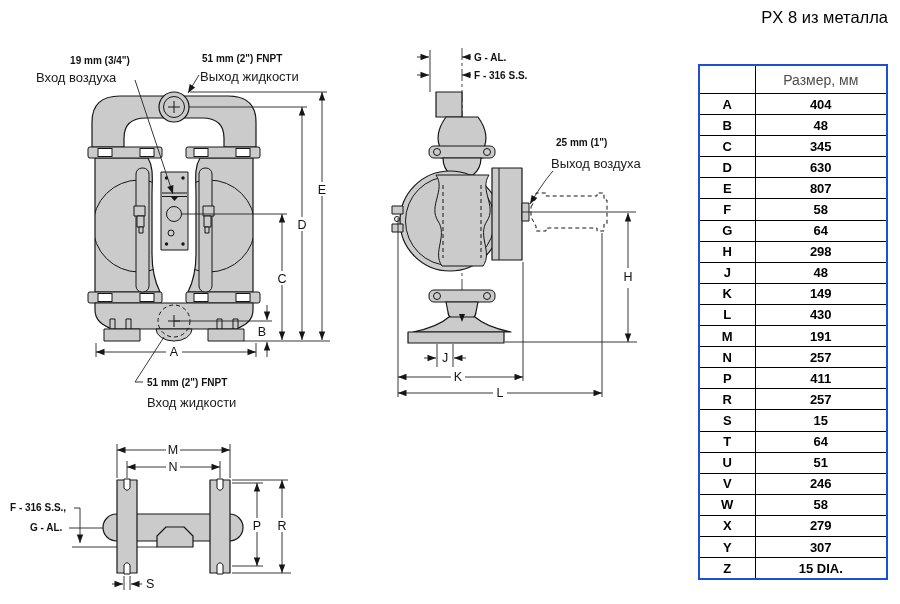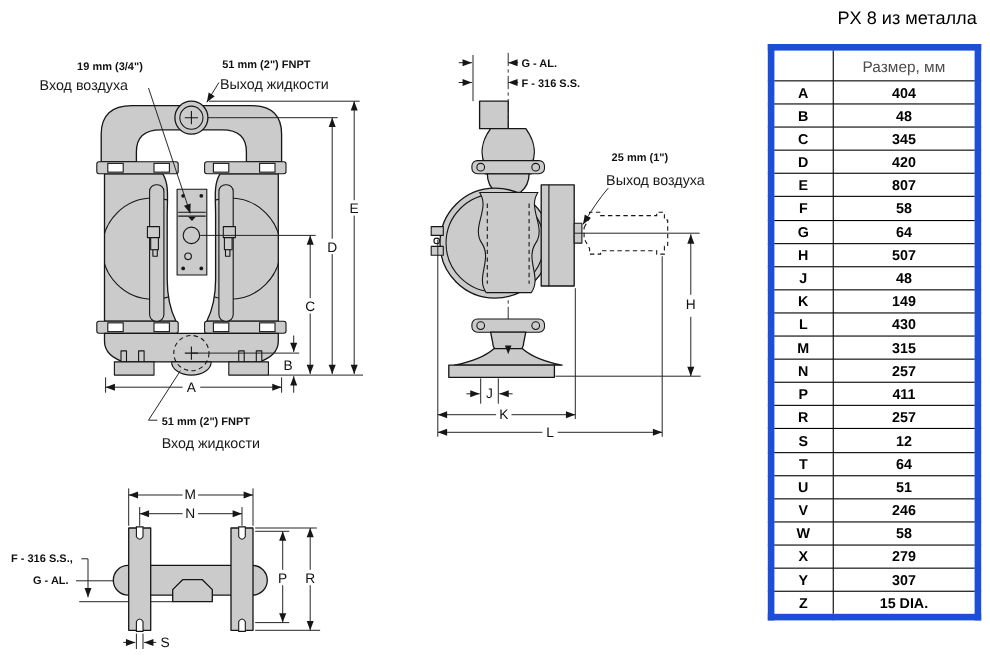--- a/index.html
+++ b/index.html
@@ -1,20 +1,20 @@
 <!DOCTYPE html>
 <html><head>
 <meta charset="utf-8">
 <style>
   html,body{margin:0;padding:0;background:#fff;}
   .canvas{position:relative;width:900px;height:604px;background:#fff;overflow:hidden;
           font-family:"Liberation Sans", sans-serif;}
   .page-title{position:absolute;top:8px;right:12px;font-size:16.5px;color:#000;}
-  .dims-table{position:absolute;left:698px;top:40px;width:190px;border-collapse:collapse;
-              table-layout:fixed;border:6px solid #1d4ed8;}
+  .dims-table{position:absolute;left:698px;top:64px;width:190px;border-collapse:collapse;
+              table-layout:fixed;border:2px solid #1d4ed8;}
   .dims-table th,.dims-table td{border:1px solid #000;padding:0;text-align:center;}
   .dims-table thead th{height:27px;font-weight:normal;color:#4d4d4d;font-size:14px;}
   .dims-table tbody td{height:20.1px;font-weight:bold;font-size:13px;color:#000;}
   .c1{width:56px;}.c2{width:132px;}
   svg{position:absolute;left:0;top:0;}
   .bd{fill:#cbcbcb;stroke:#161616;stroke-width:1.2;stroke-linejoin:round;}
   .bd2{fill:#cbcbcb;stroke:#161616;stroke-width:1;stroke-linejoin:round;}
   .nf{fill:none;stroke:#161616;stroke-width:1;}
   .dim{fill:none;stroke:#222;stroke-width:0.9;}
   .dsh{fill:none;stroke:#161616;stroke-width:1;stroke-dasharray:4 3;}
@@ -302,69 +302,69 @@
         <tr>
           <td>B</td>
           <td>48</td>
         </tr>
         <tr>
           <td>C</td>
           <td>345</td>
         </tr>
         <tr>
           <td>D</td>
-          <td>420</td>
+          <td>630</td>
         </tr>
         <tr>
           <td>E</td>
           <td>807</td>
         </tr>
         <tr>
           <td>F</td>
           <td>58</td>
         </tr>
         <tr>
           <td>G</td>
           <td>64</td>
         </tr>
         <tr>
           <td>H</td>
-          <td>507</td>
+          <td>298</td>
         </tr>
         <tr>
           <td>J</td>
           <td>48</td>
         </tr>
         <tr>
           <td>K</td>
           <td>149</td>
         </tr>
         <tr>
           <td>L</td>
           <td>430</td>
         </tr>
         <tr>
           <td>M</td>
-          <td>315</td>
+          <td>191</td>
         </tr>
         <tr>
           <td>N</td>
           <td>257</td>
         </tr>
         <tr>
           <td>P</td>
           <td>411</td>
         </tr>
         <tr>
           <td>R</td>
           <td>257</td>
         </tr>
         <tr>
           <td>S</td>
-          <td>12</td>
+          <td>15</td>
         </tr>
         <tr>
           <td>T</td>
           <td>64</td>
         </tr>
         <tr>
           <td>U</td>
           <td>51</td>
         </tr>
         <tr>

